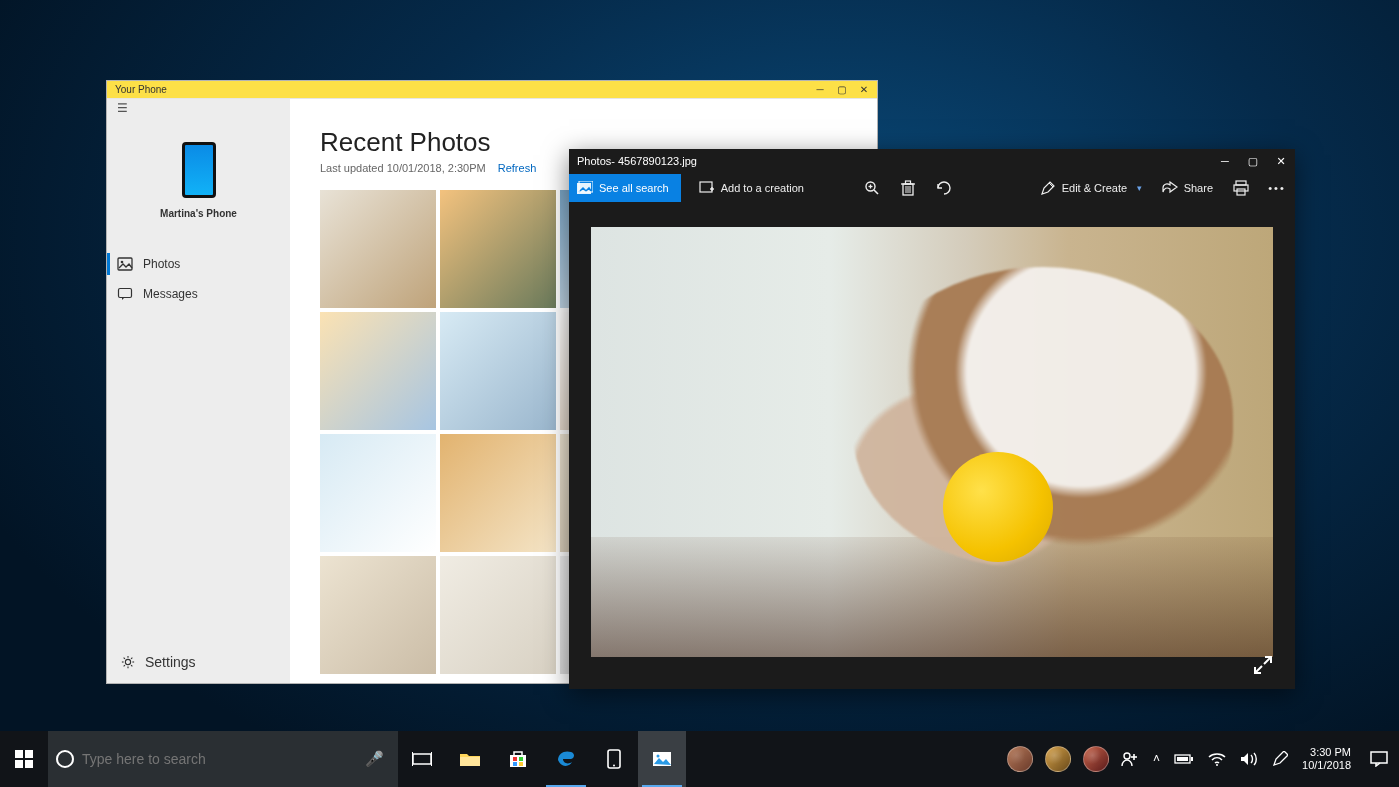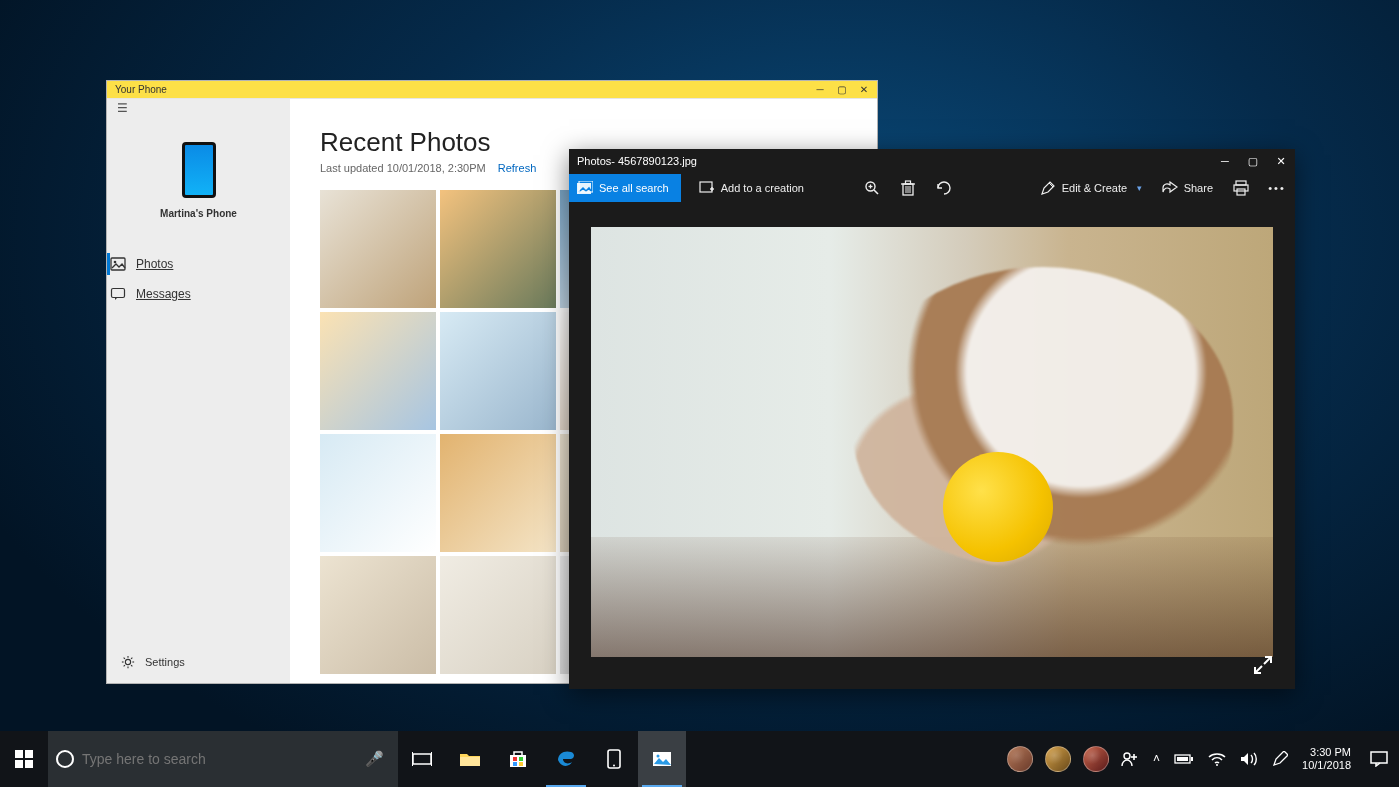--- a/index.html
+++ b/index.html
@@ -32,31 +32,31 @@
   .yp-hamburger { height:18px; display:flex; align-items:center; padding-left:10px; color:#555; font-size:12px;}
   .yp-phone-block { padding:25px 0 12px 0; text-align:center; }
   .phone-device {
     width:34px; height:56px; margin:0 auto 10px auto; border-radius:4px;
     background:linear-gradient(180deg,#0a8be6,#11b2f7);
     border:3px solid #111; position:relative;
   }
   .yp-phone-label { font-size:10px; font-weight:600; color:#333; }
   .yp-nav { margin-top:18px; }
   .yp-nav-item {
-    display:flex; align-items:center; height:30px; padding-left:3px;
-    font-size:12px; color:#333; position:relative; cursor:pointer;text-decoration:underline;
+    display:flex; align-items:center; height:30px; padding-left:10px;
+    font-size:12px; color:#333; position:relative; cursor:pointer;
   }
   .yp-nav-item .nav-icon { width:16px; height:16px; margin-right:10px; display:flex; align-items:center; justify-content:center;}
   .yp-nav-item.active::before {
     content:""; position:absolute; left:0; top:4px; bottom:4px; width:3px; background:#0078d4;
   }
   .yp-spacer { flex:1; }
   .yp-bottom-item {
     display:flex; align-items:center; height:26px; padding-left:14px;
-    font-size:11px; color:#333; cursor:pointer;
+    font-size:14px; color:#333; cursor:pointer;
   }
   .yp-bottom-item .nav-icon { width:14px; height:14px; margin-right:10px; }
 
   .yp-main { flex:1; padding:28px 30px; overflow:hidden; }
   .yp-heading { font-size:26px; font-weight:400; color:#222; margin-bottom:4px;}
   .yp-sub { font-size:11px; color:#666; display:flex; gap:12px; margin-bottom:16px;}
   .yp-refresh { color:#0067c0; cursor:pointer; }
   .yp-grid {
     display:grid; grid-template-columns: repeat(4, 116px); grid-auto-rows:118px;
     gap:4px;

